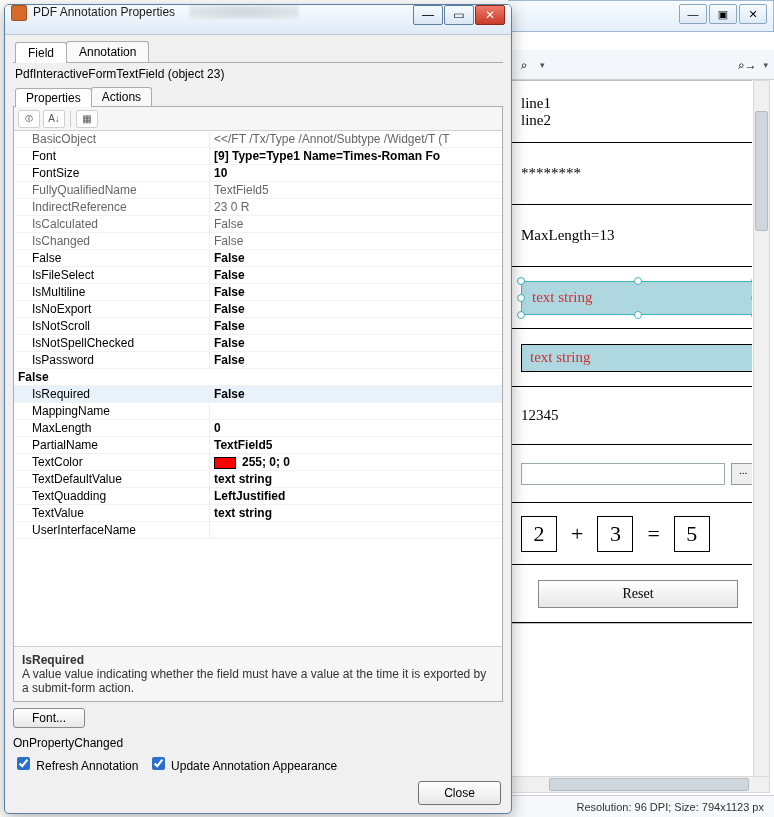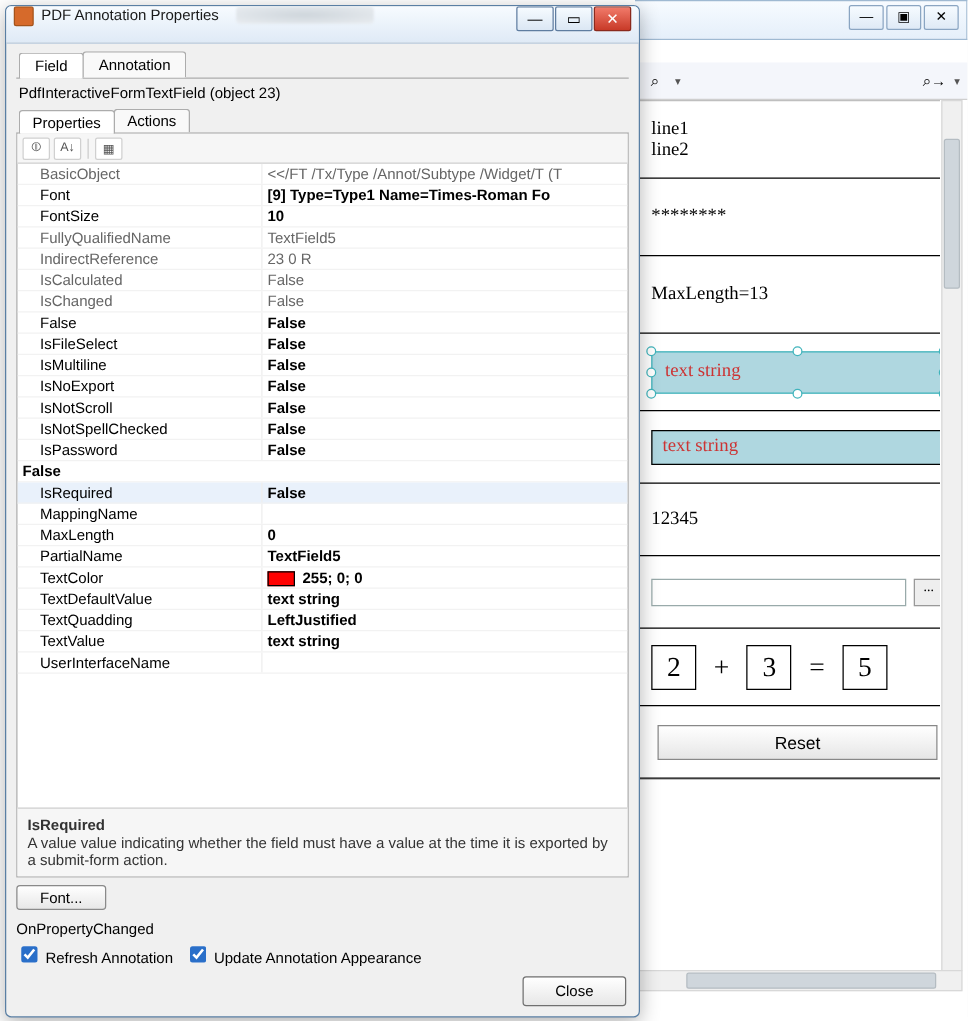--- a/index.html
+++ b/index.html
@@ -24,21 +24,21 @@
   .bg .handle { position:absolute; width:8px; height:8px; background:#fff; border:1px solid #40b4bc; border-radius:50%; }
   .bg .h-tl{left:-4px;top:-4px}.bg .h-tm{left:50%;margin-left:-4px;top:-4px}.bg .h-tr{right:-4px;top:-4px}
   .bg .h-ml{left:-4px;top:50%;margin-top:-4px}.bg .h-mr{right:-4px;top:50%;margin-top:-4px}
   .bg .h-bl{left:-4px;bottom:-4px}.bg .h-bm{left:50%;margin-left:-4px;bottom:-4px}.bg .h-br{right:-4px;bottom:-4px}
   .bg .field-plain { border:1px solid #000; background:#afd7e0; height:28px; display:flex; align-items:center; padding:0 8px; color:#c33; width:100%; font-family:"Times New Roman",serif; }
   .bg .input-row { display:flex; align-items:center; gap:6px; width:100%; }
   .bg .txtinput { flex:1; height:22px; border:1px solid #9aa; background:#fff; }
   .bg .btn-small { width:24px; height:22px; border:1px solid #999; background:#eee; font-size:11px; text-align:center; }
   .bg .calc { display:flex; align-items:center; gap:14px; font-family:"Times New Roman",serif; font-size:22px; }
   .bg .calc .num { width:36px; height:36px; border:1.5px solid #000; display:flex; align-items:center; justify-content:center; }
-  .bg .reset { width:224px; height:28px; border:1px solid #888; background:linear-gradient(#fff,#e6e6e6); font-family:Liberation Sans, sans-serif; font-size:14px; }
+  .bg .reset { width:200px; height:28px; border:1px solid #888; background:linear-gradient(#fff,#e6e6e6); font-family:Liberation Serif, serif; font-size:14px; }
   .bg .vscroll { position:absolute; right:4px; top:80px; width:17px; bottom:40px; background:#f0f0f0; border:1px solid #d8d8d8; }
   .bg .vscroll .thumb { position:absolute; left:1px; right:1px; top:30px; height:120px; background:#cfd6dc; border:1px solid #b4bcc2; border-radius:2px;}
   .bg .hscroll { position:absolute; left:508px; right:4px; bottom:24px; height:17px; background:#f0f0f0; border:1px solid #d8d8d8; }
   .bg .hscroll .thumb { position:absolute; top:1px; bottom:1px; left:40px; width:200px; background:#cfd6dc; border:1px solid #b4bcc2; border-radius:2px;}
   .bg .status { position:absolute; left:508px; right:0; bottom:0; height:22px; border-top:1px solid #cfcfcf; font-size:11px; display:flex; align-items:center; justify-content:flex-end; padding:0 10px; color:#333; background:#f6f8fb; }
 
   
   .dlg { position:absolute; left:4px; top:4px; width:508px; height:810px; border:1px solid #5a7fa4; border-radius:5px; background:#f0f0f0; box-shadow:0 4px 16px rgba(0,0,0,.3); display:flex; flex-direction:column; overflow:hidden; }
   .dlg .titlebar { height:30px; background:linear-gradient(#f7fbff,#dfeaf6); display:flex; align-items:flex-start; padding:0 6px; border-bottom:1px solid #b8c9dc; }
   .dlg .title-icon { width:16px; height:16px; margin-right:6px; background:#d66a2b; border:1px solid #a4531b; border-radius:2px; position:relative; }
@@ -150,20 +150,23 @@
         <button class="reset">Reset</button>
       </div>
     </div>
   </div>
   <div class="vscroll">
         <div class="thumb"></div>
       </div>
   <div class="hscroll">
         <div class="thumb"></div>
       </div>
+  <div class="status">
+        <span>Resolution: 96 DPI; Size: 794x1123 px</span>
+      </div>
 </div>
 
 <div class="dlg">
   <div class="titlebar">
     <div class="title-icon"></div>
     <div class="title-text">PDF Annotation Properties</div>
     <div class="title-blur"></div>
     <div class="wc">
       <button>—</button>
       <button>▭</button>

